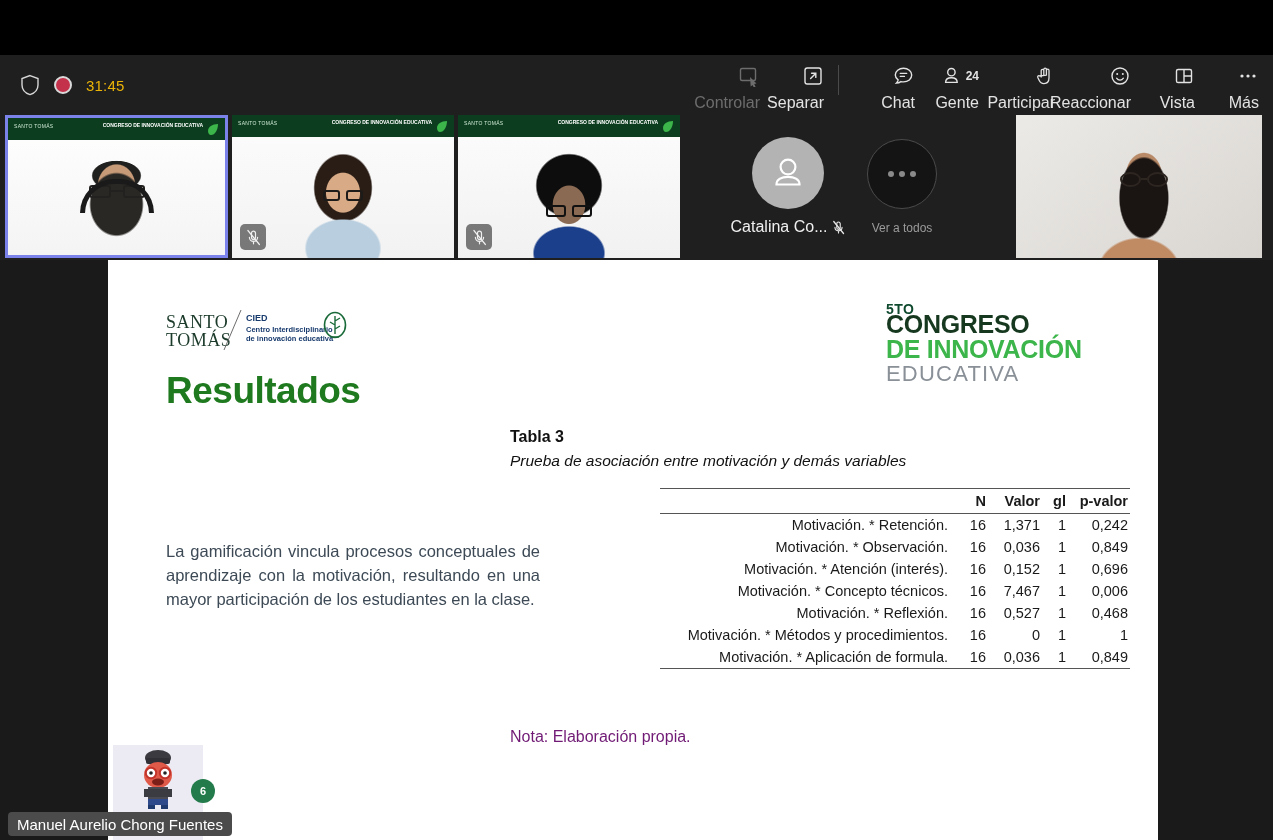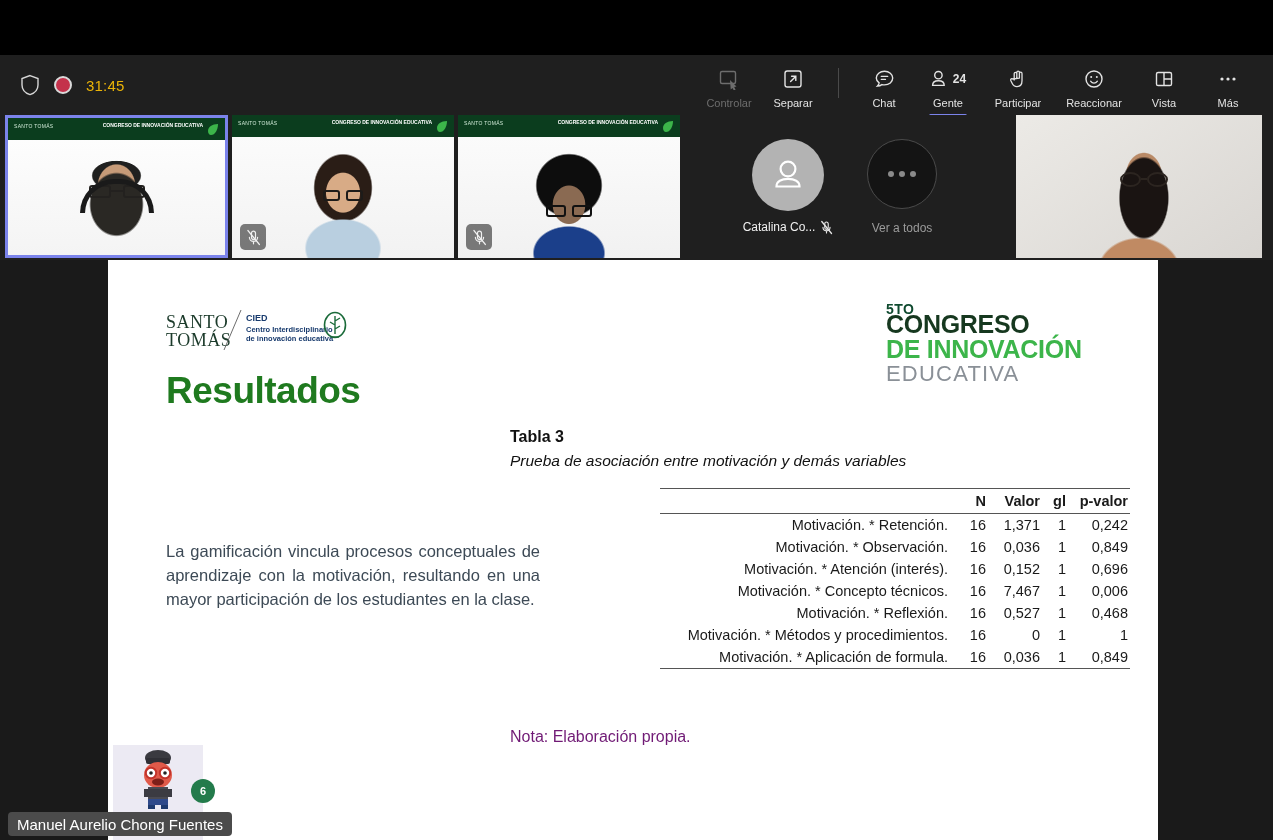--- a/index.html
+++ b/index.html
@@ -22,25 +22,25 @@
   .tb-left { display:flex; align-items:center; gap:14px; padding-left:20px; }
   .shield { width:20px; height:22px; }
   .rec-dot {
     width:18px; height:18px; border-radius:50%;
     background:#c4314b; border:2px solid #d9d9d9;
   }
   .timer { color:#eab308; font-size:15px; letter-spacing:.2px; }
 
   .tb-right { margin-left:auto; display:flex; align-items:flex-start; padding-right:14px; gap:2px; }
   .tb-item {
-    width:62px; min-width:62px; display:flex; flex-direction:column; align-items:center;
+    width:62px; min-width:62px; display:flex; flex-direction:column; align-items:flex-end;
     padding-top:4px; color:#e3e3e3; position:relative; cursor:pointer;
   }
   .tb-item .ic { height:26px; display:flex; align-items:center; justify-content:center; position:relative; }
-  .tb-item .lbl { font-size:11px; margin-top:5px; white-space:nowrap; }
+  .tb-item .lbl { font-size:16px; margin-top:5px; white-space:nowrap; }
   .tb-item.dim { color:#6d6d6d; }
   .tb-item.wide { width:74px; min-width:74px; }
   .tb-item .badge-num { font-size:12px; font-weight:700; margin-left:3px; }
   .tb-underline {
     position:absolute; bottom:-8px; left:12px; right:12px; height:3px;
     background:#7b83eb; border-radius:2px;
   }
   .tb-sep { width:1px; height:30px; background:#4a4a4a; margin:6px 12px 0 12px; }
 
   
@@ -60,21 +60,21 @@
   .mute-badge {
     position:absolute; left:8px; bottom:8px; width:26px; height:26px; border-radius:5px;
     background:rgba(110,110,110,.92); display:flex; align-items:center; justify-content:center;
   }
 
   
   .avatar-cell { position:absolute; top:0; height:143px; width:124px; display:flex;
                  flex-direction:column; align-items:center; justify-content:center; }
   .av-circle { width:72px; height:72px; border-radius:50%; background:#b3b3b3;
                display:flex; align-items:center; justify-content:center; }
-  .av-name { margin-top:9px; font-size:12px; color:#f0f0f0; display:flex; align-items:center; gap:5px; white-space:nowrap; }
+  .av-name { margin-top:9px; font-size:16px; color:#f0f0f0; display:flex; align-items:center; gap:5px; white-space:nowrap; }
   .more-circle { width:70px; height:70px; border-radius:50%; background:#141414; border:1px solid #4a4a4a;
                  display:flex; align-items:center; justify-content:center; gap:5px; }
   .more-circle i { width:6px; height:6px; border-radius:50%; background:#8a8a8a; display:block; }
   .more-name { margin-top:12px; font-size:12px; color:#9b9b9b; white-space:nowrap; }
 
   
   .stage { position:absolute; left:0; top:260px; width:1273px; height:580px; background:#1a1a1a; }
   .slide {
     position:absolute; left:108px; top:0px; width:1050px; height:580px; background:#fff;
   }

